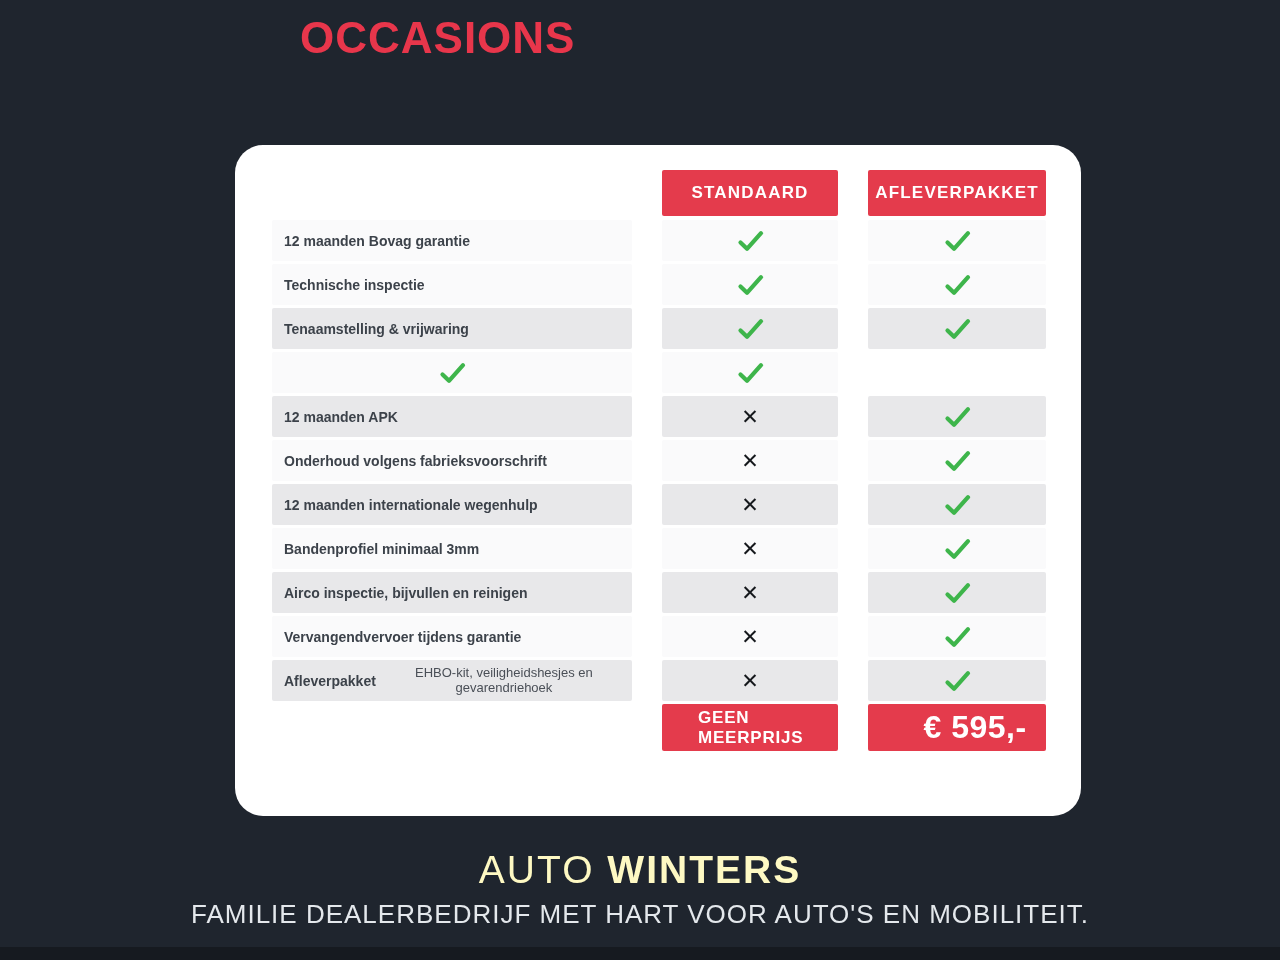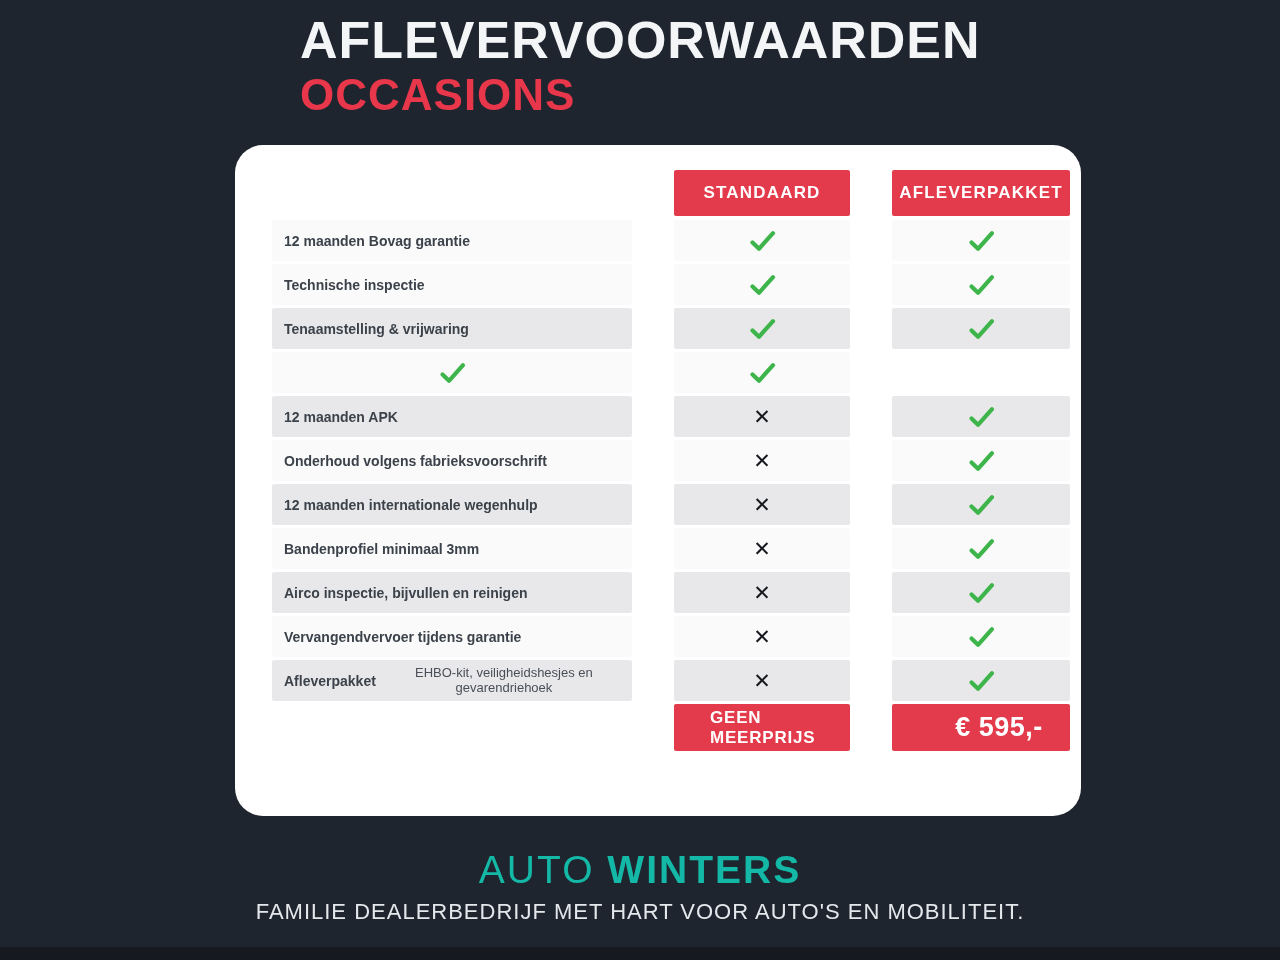--- a/index.html
+++ b/index.html
@@ -34,21 +34,21 @@
     position: absolute;
     left: 235px; top: 145px;
     width: 846px; height: 671px;
     background: #ffffff;
     border-radius: 28px;
     padding: 25px 35px 0 37px;
   }
   .tgrid {
     display: grid;
     grid-template-columns: 360px 176px 178px;
-    column-gap: 42px;
+    column-gap: 30px;
     align-items: stretch;
   }
   .header-row { height: 46px; margin-bottom: 4px; }
   .col-header {
     background: #e43b4c;
     color: #ffffff;
     display: flex; align-items: center; justify-content: center;
     font-size: 17px; font-weight: 700; letter-spacing: 1.2px;
     border-radius: 2px;
   }
@@ -80,55 +80,54 @@
 
   
   .price-row { height: 47px; margin-top: 1px; }
   .price-box {
     background: #e43b4c; color: #ffffff;
     display: flex; align-items: center; justify-content: center;
     border-radius: 2px;
     padding-left: 36px;
   }
   .price-standard { font-size: 17px; font-weight: 700; letter-spacing: 0.8px; }
-  .price-amount { font-size: 27px; font-weight: 700; letter-spacing: 0.5px; }
+  .price-amount { font-size: 32px; font-weight: 700; letter-spacing: 0.5px; }
 
   
   .footer {
     position: absolute;
     left: 0; top: 848px;
     width: 1280px;
     text-align: center;
     color: #f0f2f4;
   }
   .brand {
     font-size: 39px; letter-spacing: 2px; line-height: 1.15;
-    color: #14b8a6;
+    color: #fef9c3;
   }
   .brand .brand-light { font-weight: 400; }
   .brand .brand-bold { font-weight: 700; }
   .tagline {
     margin-top: 6px;
-    font-size: 22px; font-weight: 400; letter-spacing: 1px;
+    font-size: 26px; font-weight: 400; letter-spacing: 1px;
     color: #e4e8ec;
   }
   .bottom-bar {
     position: absolute;
     left: 0; bottom: 0;
     width: 1280px; height: 13px;
     background: #161a20;
   }
 </style>
 </head>
 <body>
 
 <div class="stage">
 
   <div class="title-block">
-    <h1 class="main-title">AFLEVERVOORWAARDEN</h1>
     <h2 class="sub-title">OCCASIONS</h2>
   </div>
 
   <div class="card">
 
     <div class="tgrid header-row">
       <div></div>
       <div class="col-header">STANDAARD</div>
       <div class="col-header">AFLEVERPAKKET</div>
     </div>

